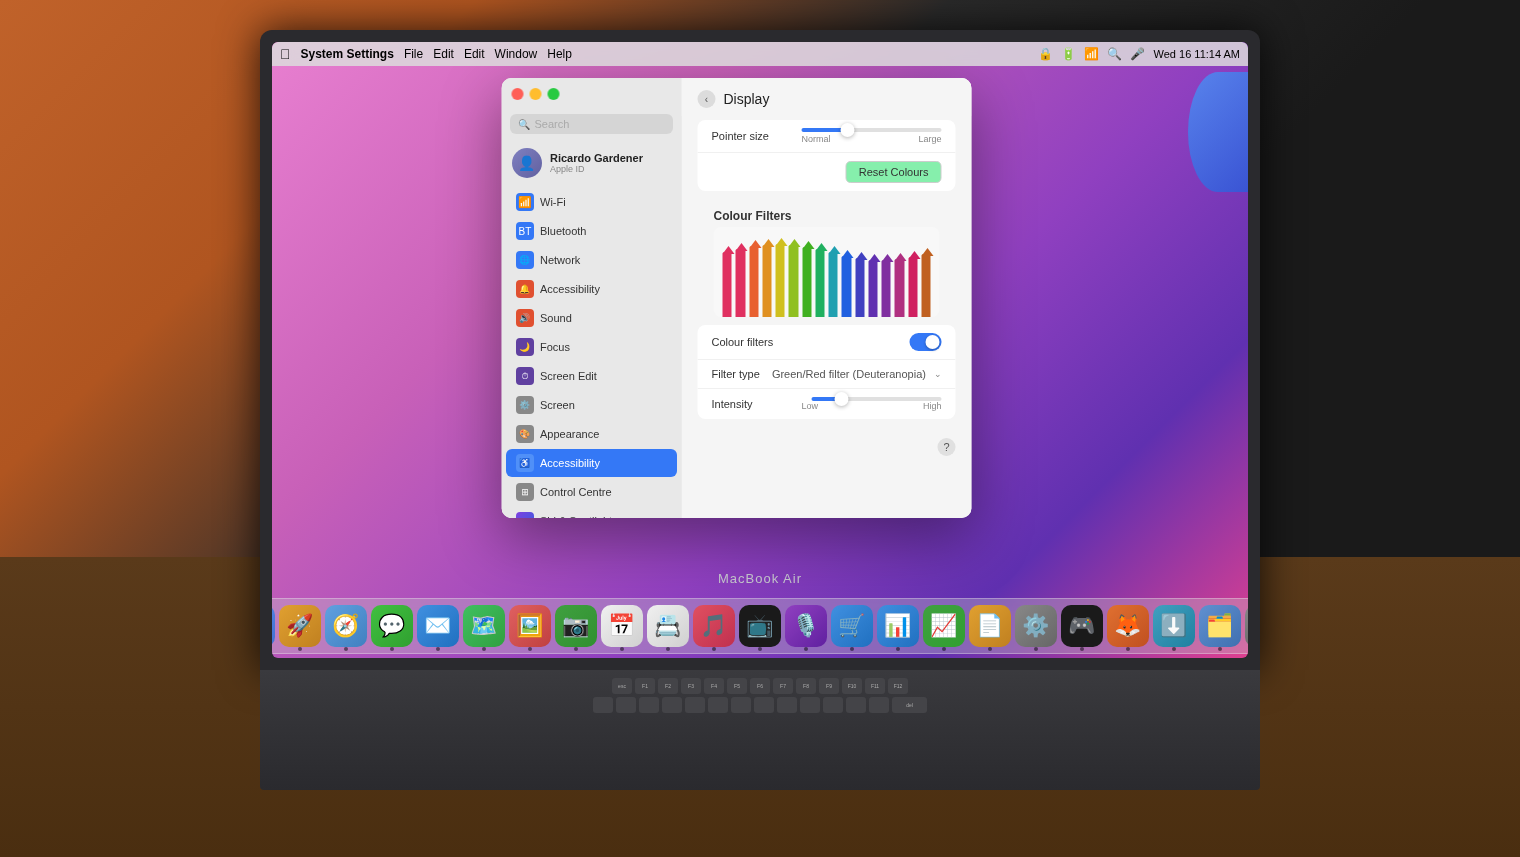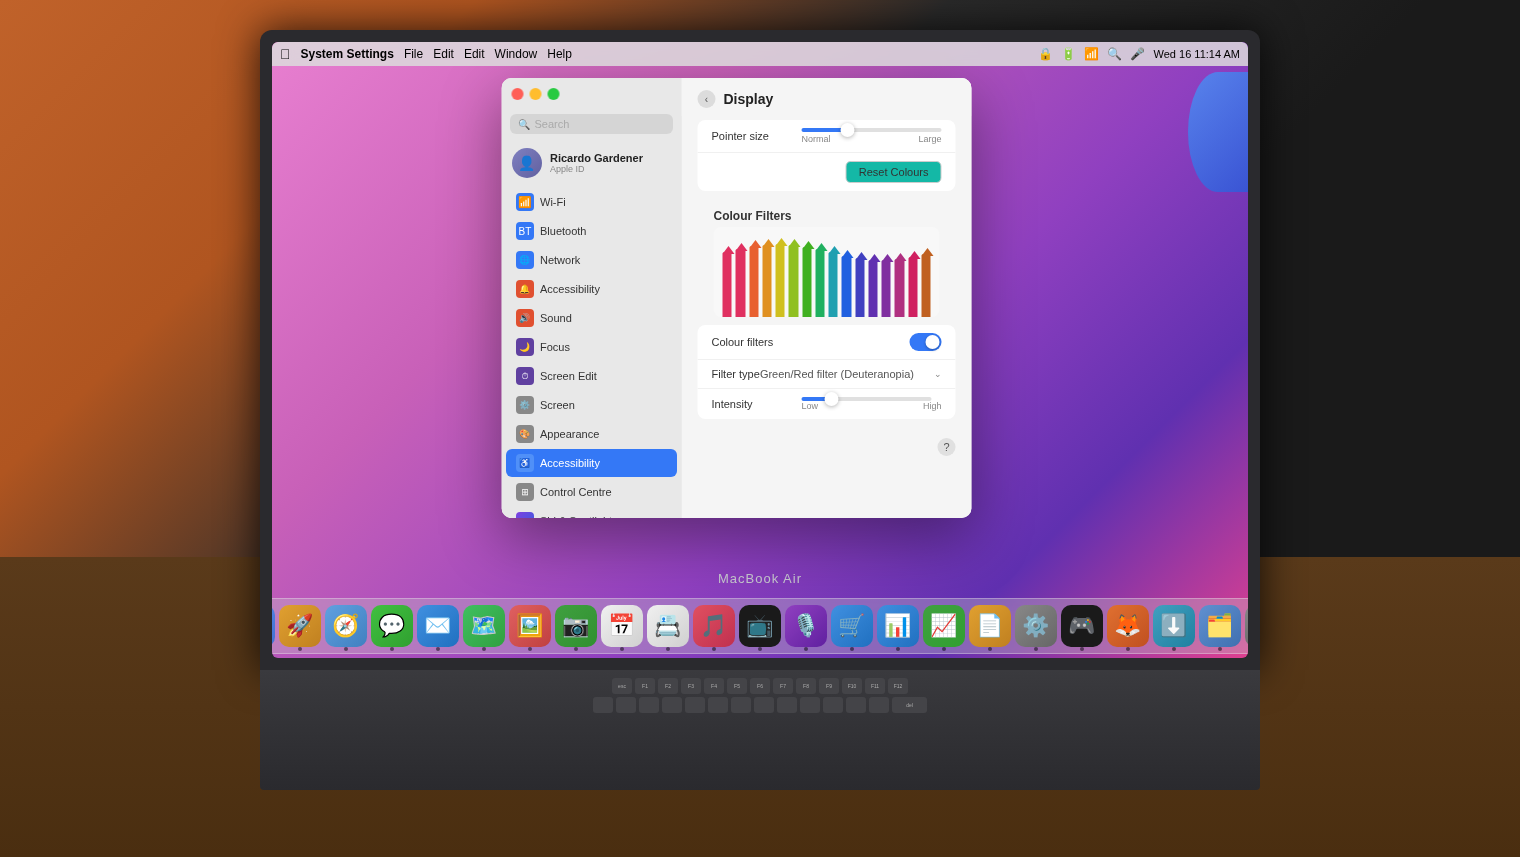--- a/index.html
+++ b/index.html
@@ -313,21 +313,21 @@
       display: flex;
       align-items: center;
       justify-content: center;
       font-size: 10px;
       cursor: pointer;
       color: #555;
     }
 
     .page-title-text {
       font-size: 14px;
-      font-weight: 700;
+      font-weight: 400;
       color: #222;
     }
 
     .content-section {
       padding: 4px 16px;
     }
 
     .settings-card {
       background: white;
       border-radius: 8px;
@@ -351,21 +351,21 @@
 
     .settings-row-label {
       font-size: 11px;
       color: #333;
       font-weight: 500;
     }
 
     
     .slider-container {
       display: flex;
-      align-items: flex-start;
+      align-items: flex-end;
       flex-direction: column;
       width: 140px;
     }
 
     .slider-track {
       width: 100%;
       height: 4px;
       background: linear-gradient(90deg, #3478f6 30%, #e0e0e0 30%);
       border-radius: 2px;
       position: relative;
@@ -398,21 +398,21 @@
       border-radius: 3px;
       border: 1px solid #ccc;
     }
 
     .color-swatch.white { background: white; }
     .color-swatch.black { background: #1a1a1a; }
 
     
     .reset-btn {
       padding: 4px 12px;
-      background: #14b8a6;
+      background: #86efac;
       border: 1px solid #ccc;
       border-radius: 5px;
       font-size: 11px;
       color: #333;
       cursor: pointer;
     }
 
     
     .section-title {
       font-size: 12px;
@@ -453,21 +453,21 @@
       height: 14px;
       background: white;
       border-radius: 50%;
       box-shadow: 0 1px 3px rgba(0,0,0,0.3);
     }
 
     
     .filter-select {
       display: flex;
       align-items: center;
-      gap: 20px;
+      gap: 8px;
       font-size: 11px;
       color: #555;
       cursor: pointer;
     }
 
     .chevron-icon {
       font-size: 9px;
       color: #888;
     }
 

